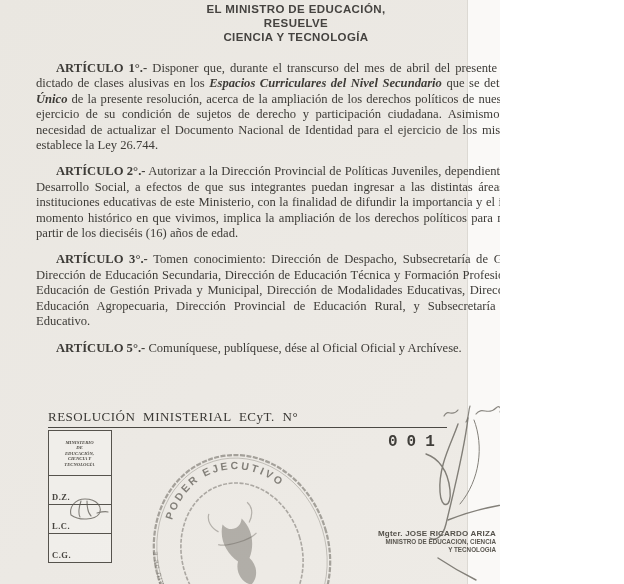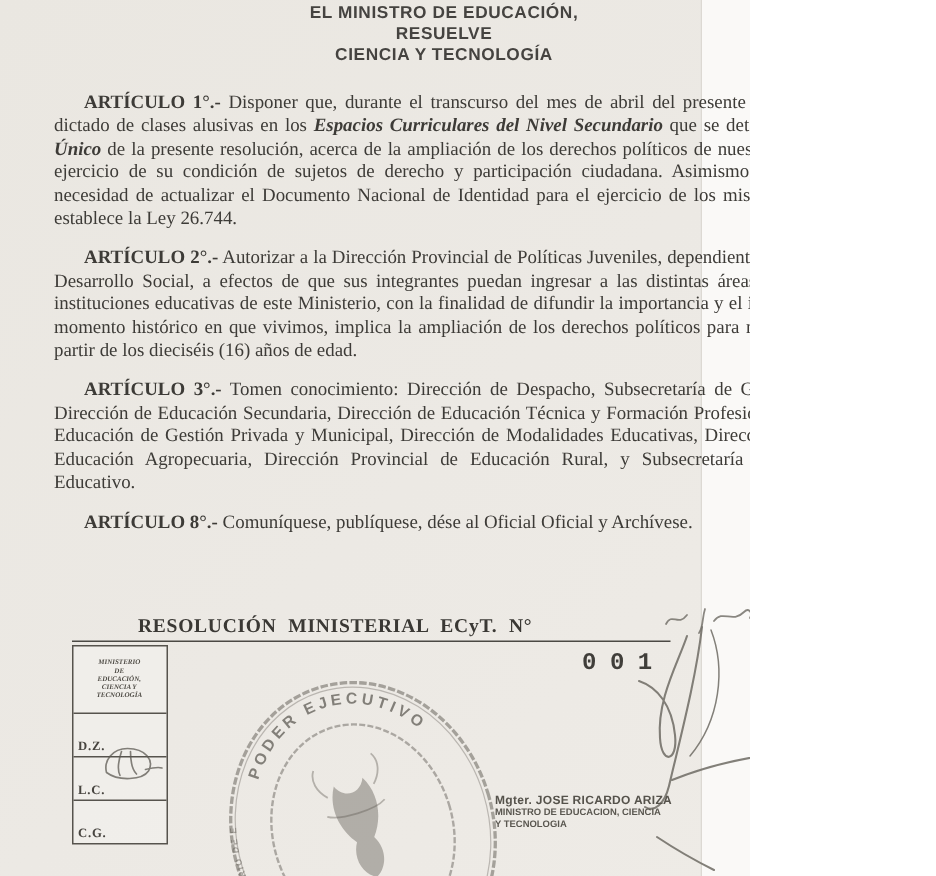--- a/index.html
+++ b/index.html
@@ -12,41 +12,41 @@
     background:#faf9f7;border-left:1px solid #dcd9d3;}
   .doc-header{position:absolute;top:2px;left:0;width:592px;text-align:center;
     font-family:"Liberation Sans",sans-serif;font-weight:bold;font-size:11.5px;
     line-height:14px;letter-spacing:.4px;color:#454340;}
   .body-text{position:absolute;left:36px;top:57px;width:556px;
     font-size:12.6px;line-height:15.4px;text-align:justify;}
   .body-text p{margin:4px 0 11px 0;text-indent:20px;font-family:Liberation Serif, serif;}
   .body-text p.art5{margin-top:7px;}
   .b{font-weight:bold;}
   .bi{font-weight:bold;font-style:italic;}
-  .res-label{position:absolute;left:48px;top:409px;font-weight:bold;font-size:13px;
-    letter-spacing:.5px;word-spacing:4px;color:#3a3834;margin-left:44px;}
+  .res-label{position:absolute;left:48px;top:409px;font-weight:normal;font-size:13px;
+    letter-spacing:.5px;word-spacing:4px;color:#3a3834;}
   .res-underline{position:absolute;left:48px;top:427px;width:399px;height:0;
     border-bottom:1.8px solid #4b4944;}
   .res-number{position:absolute;left:388px;top:401px;font-family:"Liberation Mono",monospace;
     font-weight:bold;font-size:16px;letter-spacing:9px;color:#403e3a;margin-top:32px;}
   .route-stamp{position:absolute;left:48px;top:430px;width:62px;
     border:1.8px solid #56534d;background:rgba(250,249,246,.35);}
   .route-stamp .hdr{height:44px;border-bottom:1.4px solid #56534d;overflow:hidden;
     display:flex;align-items:center;justify-content:center;}
   .route-stamp .hdr-inner{font-size:6px;line-height:7px;font-weight:bold;font-style:italic;
     text-align:center;color:#4e4b45;transform:scale(.78);}
   .route-stamp .cell{position:relative;height:28px;border-bottom:1.4px solid #56534d;text-align:center;}
   .route-stamp .cell:last-child{border-bottom:none;}
   .route-stamp .cell-label{position:absolute;left:3px;bottom:2px;font-weight:bold;
     font-size:8.5px;letter-spacing:.5px;color:#47443f;}
   .lc-scribble{position:absolute;left:12px;top:-16px;}
   .seal-svg{position:absolute;left:136px;top:442px;}
   .sig-svg{position:absolute;left:318px;top:408px;}
   .hand-mark{position:absolute;left:436px;top:400px;}
-  .sig-name{position:absolute;left:330px;top:529px;width:166px;text-align:left;
+  .sig-name{position:absolute;left:330px;top:529px;width:166px;text-align:right;
     font-family:"Liberation Sans",sans-serif;font-weight:bold;color:#55524b;}
   .sig-name .n1{font-size:8px;letter-spacing:.2px;line-height:9px;}
   .sig-name .n2{font-size:6.3px;line-height:7.5px;color:#5a5750;}
 </style>
 </head>
 <body>
 
 <div class="page">
 
   <div class="edge-strip"></div>
@@ -57,21 +57,21 @@
     <div>CIENCIA Y TECNOLOGÍA</div>
   </div>
 
   <div class="body-text">
     <p><span class="b">ARTÍCULO 1°.-</span><span> Disponer que, durante el transcurso del mes de abril del presente año, se realice el dictado de clases alusivas en los </span><span class="bi">Espacios Curriculares del Nivel Secundario</span><span> que se detallan en el </span><span class="bi">Anexo Único</span><span> de la presente resolución, acerca de la ampliación de los derechos políticos de nuestros jóvenes en el ejercicio de su condición de sujetos de derecho y participación ciudadana. Asimismo, se promueva la necesidad de actualizar el Documento Nacional de Identidad para el ejercicio de los mismos, conforme lo establece la Ley 26.744.</span></p>
 
     <p><span class="b">ARTÍCULO 2°.-</span><span> Autorizar a la Dirección Provincial de Políticas Juveniles, dependiente de Ministerio de Desarrollo Social, a efectos de que sus integrantes puedan ingresar a las distintas áreas, dependencias e instituciones  educativas de este Ministerio, con la finalidad de difundir la importancia y el impacto que, en el momento histórico en que vivimos, implica la ampliación de los derechos políticos para nuestros jóvenes a partir de los dieciséis (16) años de edad.</span></p>
 
     <p><span class="b">ARTÍCULO 3°.-</span><span> Tomen conocimiento: Dirección de Despacho, Subsecretaría de Gestión Educativa, Dirección de Educación Secundaria, Dirección de Educación Técnica y Formación Profesional, Dirección de Educación de Gestión Privada y Municipal, Dirección de Modalidades Educativas, Dirección Provincial de Educación Agropecuaria, Dirección Provincial de Educación Rural, y Subsecretaría de Planeamiento Educativo.</span></p>
 
-    <p class="art5"><span class="b">ARTÍCULO 8°.-</span><span> Comuníquese, publíquese, dése al Oficial Oficial y Archívese.</span></p>
+    <p class="art5"><span class="b">ARTÍCULO 5°.-</span><span> Comuníquese, publíquese, dése al Oficial Oficial y Archívese.</span></p>
   </div>
 
   <div class="res-label">RESOLUCIÓN MINISTERIAL  ECyT.  N°</div>
   <div class="res-number">001</div>
   <div class="res-underline"></div>
 
   <svg class="hand-mark" width="72" height="26" viewBox="0 0 72 26">
     <g fill="none" stroke="#6e6b64" stroke-width="1.2" stroke-linecap="round" opacity=".8">
       <path d="M8,16 C12,8 16,18 22,10"></path>
       <path d="M34,6 C32,12 33,18 30,22"></path>

